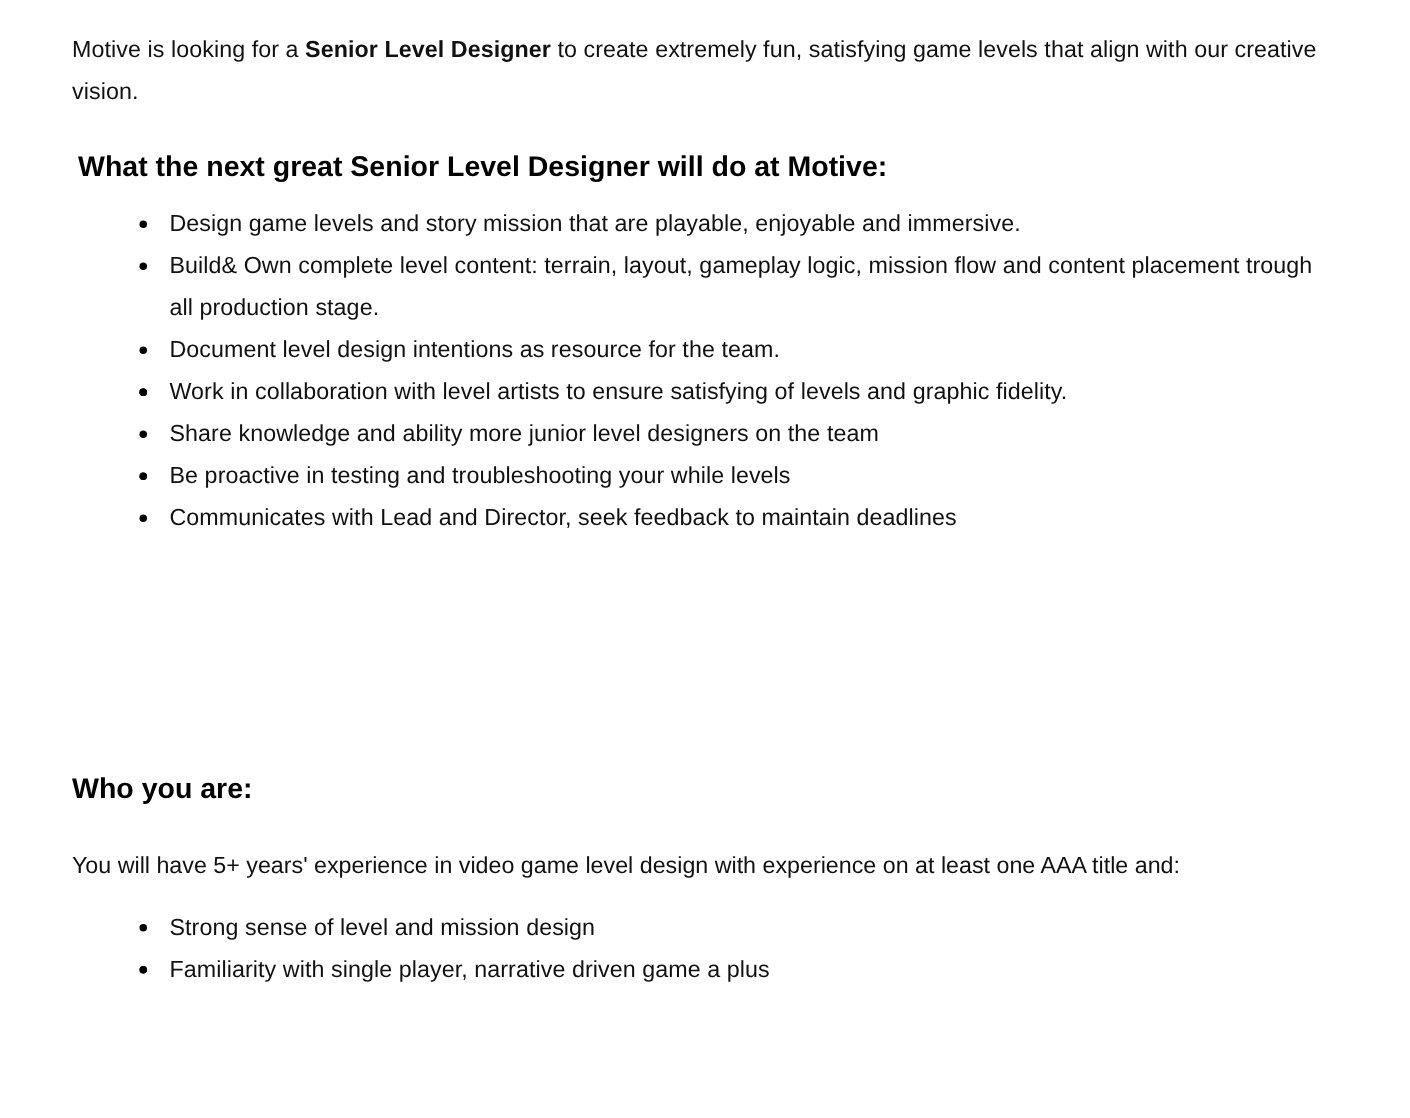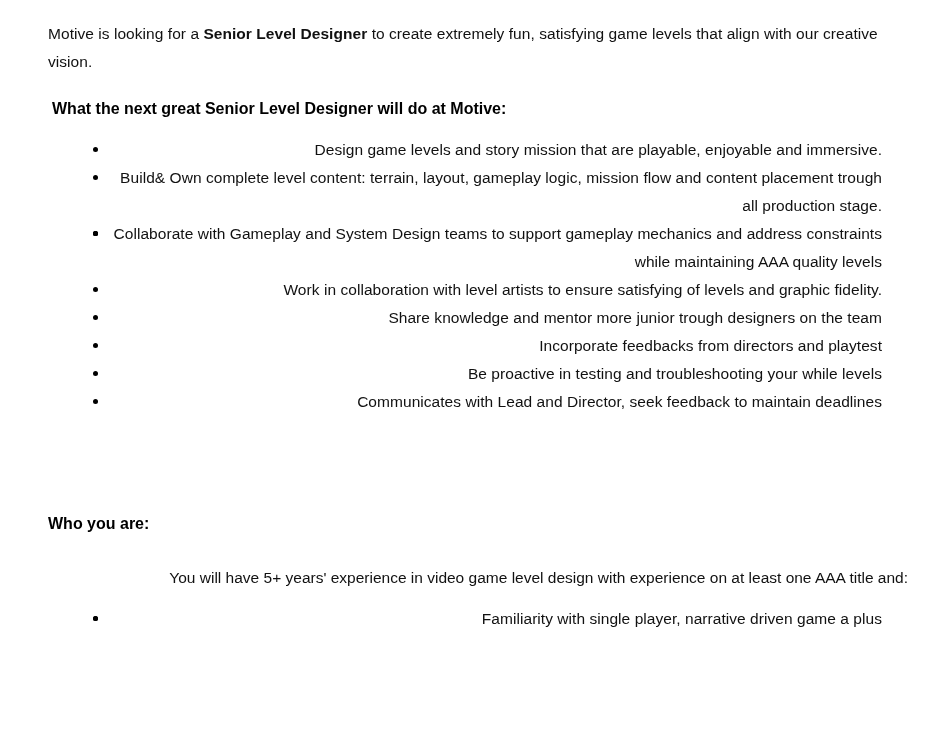--- a/index.html
+++ b/index.html
@@ -36,21 +36,21 @@
     color: #111111;
     letter-spacing: 0.05px;
   }
   .intro-para b {
     font-weight: bold;
   }
 
   
   .heading {
     position: absolute;
-    font-size: 16px;
+    font-size: 19px;
     font-weight: bold;
     line-height: 28px;
     color: #000000;
     white-space: nowrap;
   }
   .heading-do {
     left: 52px;
     top: 82px;
   }
   .heading-who {
@@ -61,38 +61,36 @@
   
   .lead-line {
     position: absolute;
     left: 48px;
     top: 548px;
     width: 860px;
     font-size: 15.5px;
     line-height: 28px;
     color: #111111;
     white-space: nowrap;
-    text-align: right;
   }
 
   
   ul.bullets {
     position: absolute;
     margin: 0;
     padding: 0;
     list-style: none;
   }
   ul.bullets li {
     position: relative;
     padding-left: 21px;
     font-size: 15.5px;
     line-height: 28px;
     color: #111111;
     letter-spacing: 0.05px;
-    text-align: right;
   }
   ul.bullets li .dot {
     position: absolute;
     left: 1px;
     top: 11px;
     width: 5px;
     height: 5px;
     border-radius: 50%;
     background: #000000;
   }
@@ -112,32 +110,33 @@
 
 <div class="page">
 
   <p class="intro-para"><span>Motive is looking for a </span><b>Senior Level Designer</b><span> to create extremely fun, satisfying game levels that align with our creative vision.</span></p>
 
   <h2 class="heading heading-do">What the next great Senior Level Designer will do at Motive:</h2>
 
   <ul class="bullets list-duties">
     <li><span class="dot"></span><span>Design game levels and story mission that are playable, enjoyable and immersive.</span></li>
     <li><span class="dot"></span><span>Build&amp; Own complete level content: terrain, layout, gameplay logic, mission flow and content placement trough all production stage.</span></li>
+    <li><span class="dot"></span><span>Document level design intentions as resource for the team.</span></li>
     <li><span class="dot"></span></li>
     <li><span class="dot"></span></li>
-    <li><span class="dot"></span><span>Collaborate with Gameplay and System Design teams to support gameplay mechanics and address constraints while maintaining AAA quality levels</span></li>
     <li><span class="dot"></span><span>Work in collaboration with level artists to ensure satisfying of levels and graphic fidelity.</span></li>
-    <li><span class="dot"></span><span>Share knowledge and mentor more junior trough designers on the team</span></li>
-    <li><span class="dot"></span><span>Incorporate feedbacks from directors and playtest</span></li>
+    <li><span class="dot"></span><span>Share knowledge and ability more junior level designers on the team</span></li>
+    <li><span class="dot"></span></li>
     <li><span class="dot"></span><span>Be proactive in testing and troubleshooting your while levels</span></li>
     <li><span class="dot"></span><span>Communicates with Lead and Director, seek feedback to maintain deadlines</span></li>
   </ul>
 
   <h2 class="heading heading-who">Who you are:</h2>
 
   <p class="lead-line">You will have 5+ years' experience in video game level design with experience on at least one AAA title and:</p>
 
   <ul class="bullets list-qualifications">
+    <li><span class="dot"></span><span>Strong sense of level and mission design</span></li>
     <li><span class="dot"></span></li>
     <li><span class="dot"></span><span>Familiarity with single player, narrative driven game a plus</span></li>
   </ul>
 
 </div>
 
 </body></html>

